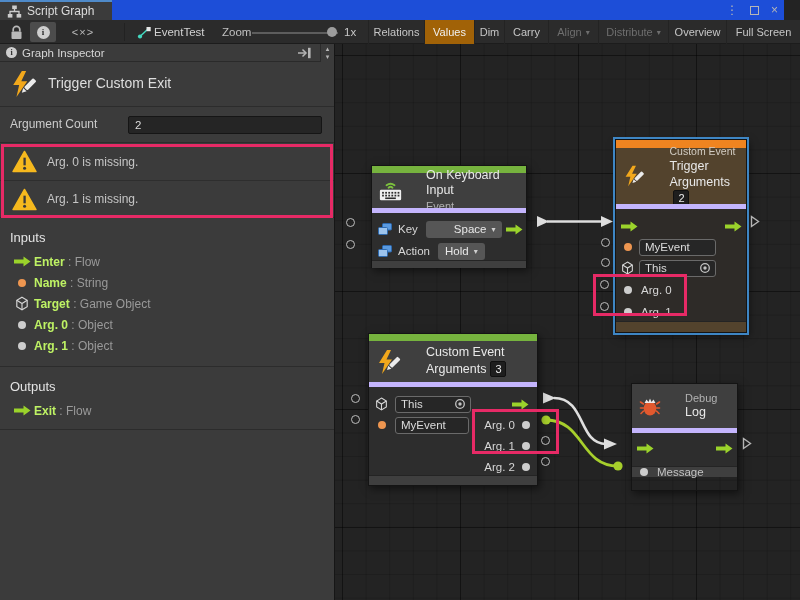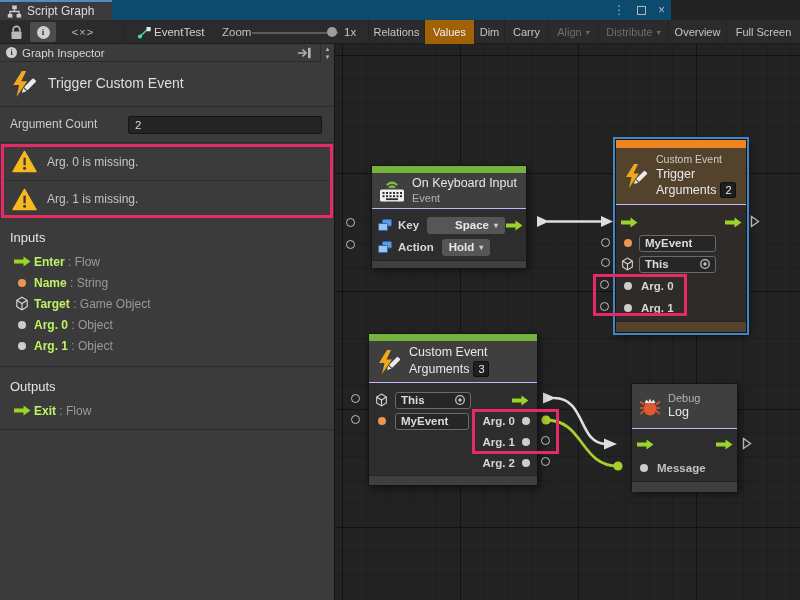--- a/index.html
+++ b/index.html
@@ -1,21 +1,21 @@
 <!DOCTYPE html>
 <html><head>
 <meta charset="utf-8">
 <style>
   * { box-sizing: border-box; margin:0; padding:0; }
   html,body { background:#1a1a1a; }
   body { font-family:"Liberation Sans", sans-serif; }
   #app { position:relative; width:800px; height:600px; overflow:hidden; background:#232323; color:#c8c8c8; font-size:12px; }
 
   
-  #tabbar { position:absolute; left:0; top:0; width:671px; height:20px; background:#0c4a6e; }
+  #tabbar { position:absolute; left:0; top:0; width:784px; height:20px; background:#1d4ed8; }
   .tab { position:absolute; left:0; top:0; width:112px; height:20px; background:#3b3b3b; border-top:2px solid #4f8ac9; display:flex; align-items:center; gap:5px; padding-left:7px; color:#dcdcdc; font-size:12px; }
   .win-controls { position:absolute; right:6px; top:0; height:20px; display:flex; align-items:center; gap:12px; color:#b6b6b6; }
   .win-controls .glyph { font-size:12px; line-height:1; }
   .maxbox { width:9px; height:9px; border:1.4px solid #b6b6b6; }
 
   
   #toolbar { position:absolute; left:0; top:20px; width:800px; height:24px; background:#2b2b2b; border-bottom:1px solid #1c1c1c; }
   .tbi { position:absolute; top:0; height:24px; display:flex; align-items:center; justify-content:center; }
   .info-circle { display:inline-block; width:13px; height:13px; border-radius:50%; background:#cfcfcf; color:#2c2c2c; font-weight:bold; font-size:9px; line-height:13px; text-align:center; font-family:"Liberation Serif", serif; }
   .code-glyph { color:#bdbdbd; font-size:11px; letter-spacing:1px; }
@@ -58,22 +58,22 @@
       linear-gradient(rgba(0,0,0,.15) 1px, transparent 1px);
     background-size:118px 118px, 118px 118px, 23.6px 23.6px, 23.6px 23.6px;
     background-position:7px 11px;
   }
   #graph { position:absolute; left:0; top:0; width:800px; height:600px; }
   #wires { position:absolute; left:0; top:0; z-index:5; pointer-events:none; }
 
   .node { position:absolute; border:1px solid #141414; box-shadow:2px 3px 8px rgba(0,0,0,.5); z-index:10; }
   .node.selected { box-shadow:0 0 0 2px #3e86c4, 2px 3px 8px rgba(0,0,0,.55); }
   .cbar { width:100%; }
-  .nhead { display:flex; align-items:center; gap:7px; padding:0 7px; background:#3f3f3f; }
-  .nbody { position:relative; background:#2d2d2d; border-top:1px solid #c4b5fd;font-weight:bold; }
+  .nhead { display:flex; align-items:center; gap:24px; padding:0 7px; background:#3f3f3f; }
+  .nbody { position:relative; background:#2d2d2d; border-top:5px solid #c4b5fd; }
   .nfoot { background:#3f3f3f; border-top:1px solid #242424; }
   .ntitle { color:#e8e8e8; font-size:12.5px; line-height:1.25; }
   .nsub { color:#b2b2b2; font-size:11px; line-height:1.3; }
   .tsub { color:#d2ccc2; font-size:10.5px; line-height:1.3; }
   .nrow { position:absolute; left:0; width:100%; height:20px; display:flex; align-items:center; }
   .nlabel { font-size:11.5px; color:#d6d6d6; }
   .nfield { position:absolute; height:17px; background:#262626; border:1px solid #6a6a6a; border-radius:3px; color:#dcdcdc; font-size:11.5px; line-height:15px; padding:0 5px; display:flex; align-items:center; }
   .dropdown { display:inline-flex; align-items:center; gap:5px; height:17px; background:#565656; border-radius:3px; color:#e8e8e8; font-size:11.5px; padding:0 7px; }
   .dropdown .dd { font-size:8px; color:#cfcfcf; }
   .badge { display:inline-block; min-width:16px; height:16px; background:#1e1e1e; border:1px solid #101010; border-radius:2px; color:#ececec; font-size:11px; line-height:15px; text-align:center; padding:0 3px; margin-left:4px; }
@@ -188,21 +188,21 @@
     </div>
 
     <div class="insp-title">
       <svg style="position:absolute; left:10px; top:8px;" width="28" height="28" viewBox="0 0 26 26">
         <polygon points="11,1 3,14 8.5,14 6,25 16,10.5 10.5,10.5 15,1" fill="#f2a81c"></polygon>
         <g transform="rotate(45 17 15)">
             <rect x="14.8" y="6.5" width="4.4" height="12" rx="1" fill="#ebebeb"></rect>
             <polygon points="14.8,19.5 19.2,19.5 17,23.5" fill="#ebebeb"></polygon>
           </g>
       </svg>
-      <div class="ttxt">Trigger Custom Event</div>
+      <div class="ttxt">Trigger Custom Exit</div>
     </div>
 
     <div class="insp-arg">
       <div class="albl">Argument Count</div>
       <div class="ainput">2</div>
     </div>
 
     <div id="warn-box">
       <div class="warn-row">
         <svg width="25" height="23" viewBox="0 0 26 24">
@@ -478,21 +478,21 @@
               <line x1="17.5" y1="16" x2="20" y2="18.5"></line>
             </g>
           <ellipse cx="11" cy="13.5" rx="6.3" ry="7" fill="#e2592e"></ellipse>
           <path d="M5.5 8 L7.5 4.5 L9.5 7 L11 3.5 L12.5 7 L14.5 4.5 L16.5 8 Z" fill="#e9e9e9"></path>
         </svg>
         <div>
           <div class="nsub">Debug</div>
           <div class="ntitle">Log</div>
         </div>
       </div>
-      <div class="nbody" style="height:53px;">
+      <div class="nbody" style="height:38px;">
         <div class="nrow" style="top:5px;">
           <svg class="farrow" style="margin-left:5px;" width="17" height="11" viewBox="0 0 17 11">
               <path d="M0 3.4 H9.5 V0.5 L16.5 5.5 L9.5 10.5 V7.6 H0 Z"></path>
             </svg>
           <svg class="farrow" style="position:absolute; right:4px;" width="17" height="11" viewBox="0 0 17 11">
               <path d="M0 3.4 H9.5 V0.5 L16.5 5.5 L9.5 10.5 V7.6 H0 Z"></path>
             </svg>
         </div>
         <div class="nrow" style="top:29px;">
           <span class="dot gray" style="margin-left:8px;"></span>

